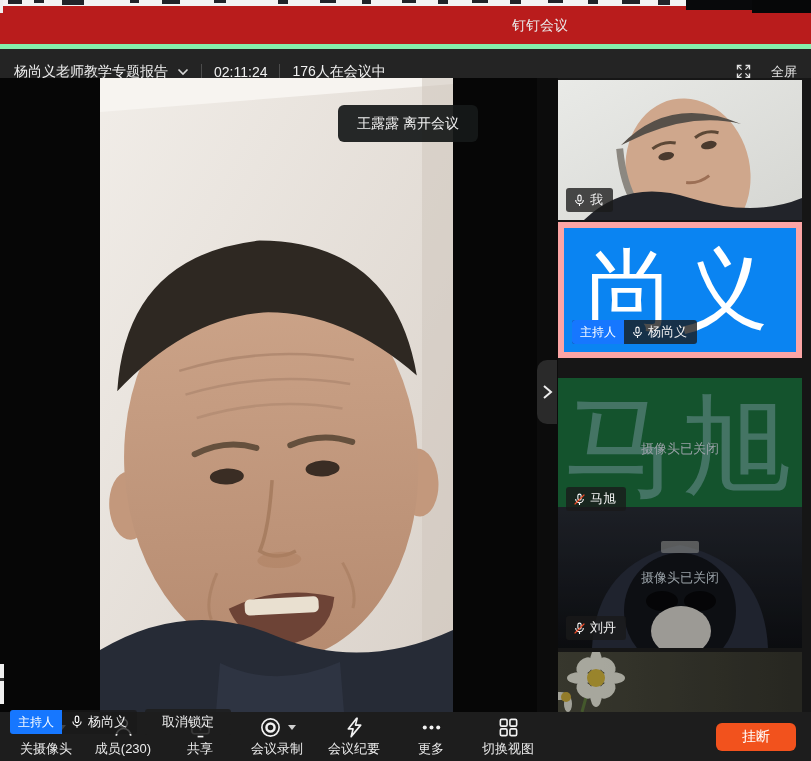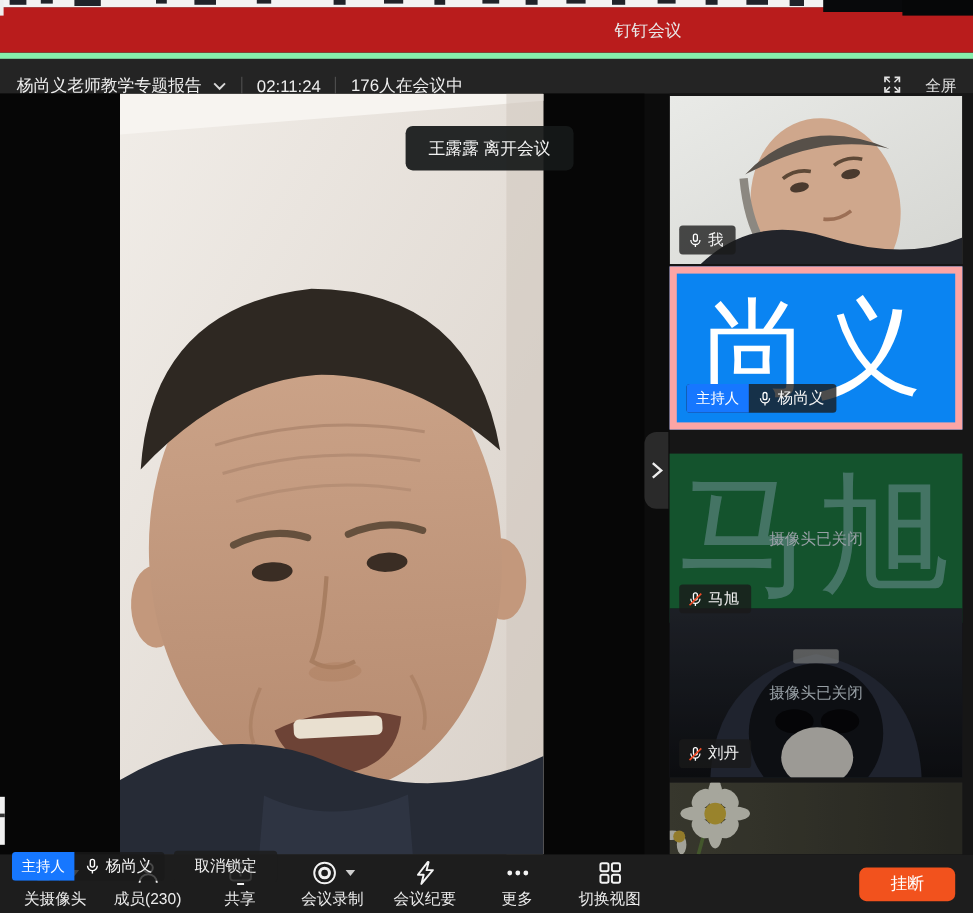--- a/index.html
+++ b/index.html
@@ -17,21 +17,21 @@
   .titlebar{position:absolute;top:6px;left:0;width:811px;height:38px;background:#b91c1c;}
   .win-title{position:absolute;left:512px;top:0;line-height:38px;font-size:14px;color:#e9e9e9;}
   
   .infobar{position:absolute;top:44px;left:0;width:811px;height:50px;background:#242424;
     border-top:5px solid #86efac;display:flex;align-items:center;padding:0 14px;box-sizing:border-box;}
   .m-title{display:flex;align-items:center;gap:9px;cursor:pointer;}
   .m-title span{font-size:14px;color:#efefef;}
   .sep{width:1px;height:15px;background:#4c4c4c;margin:0 12px;}
   .timer,.pcount{font-size:14px;color:#efefef;}
   .spacer{flex:1;}
-  .fullscreen{display:flex;gap:20px;cursor:pointer;}
+  .fullscreen{display:flex;align-items:center;gap:20px;cursor:pointer;}
   .fullscreen span{font-size:13px;color:#e3e3e3;}
   
   .content{position:absolute;top:78px;left:0;width:811px;height:634px;background:#0c0c0c;}
   .main-area{position:absolute;left:0;top:0;width:537px;height:670px;background:#060606;overflow:hidden;}
   .main-video{position:absolute;left:100px;top:0;width:353px;height:634px;}
   .toast{position:absolute;left:338px;top:27px;height:37px;background:rgba(22,25,25,.93);
     border-radius:6px;display:flex;align-items:center;padding:0 19px;font-size:14px;color:#f2f2f2;z-index:5;}
   .bottom-row{position:absolute;left:10px;bottom:13px;display:flex;align-items:center;gap:8px;z-index:5;}
   .pill{display:flex;align-items:center;background:rgba(26,26,26,.78);border-radius:3px;overflow:hidden;height:24px;}
   .badge{background:#1677ff;color:#fff;font-size:12px;padding:0 8px;height:24px;display:flex;align-items:center;}

